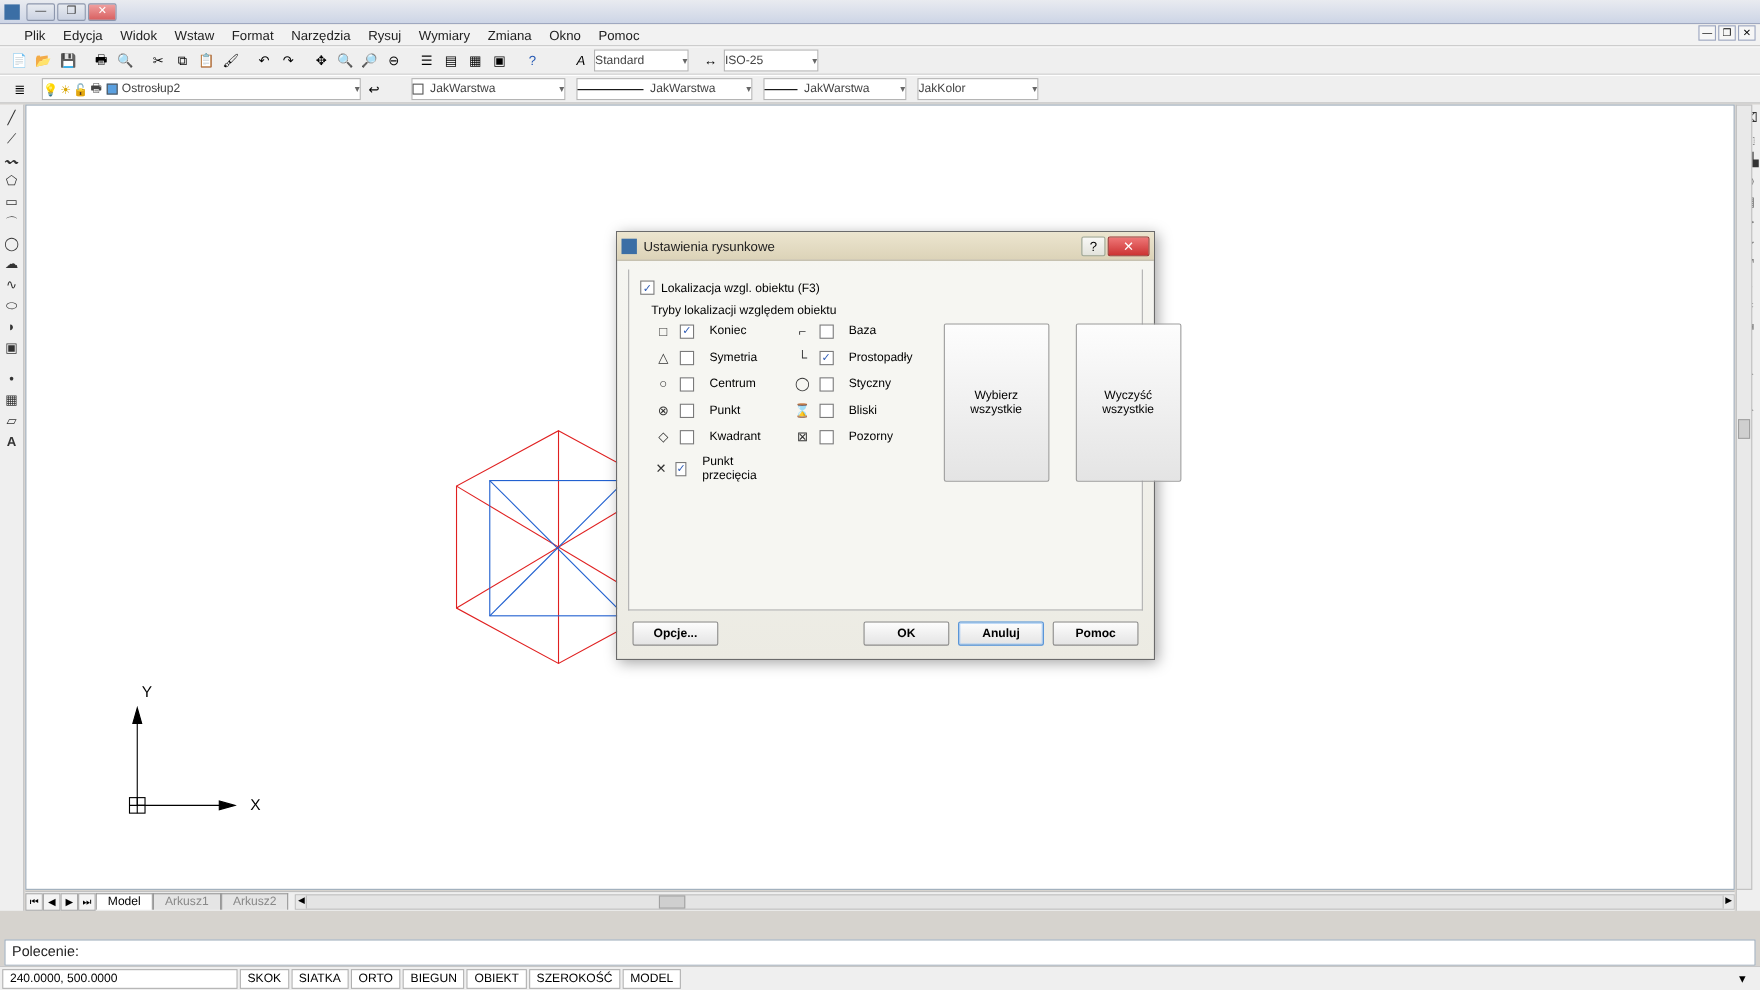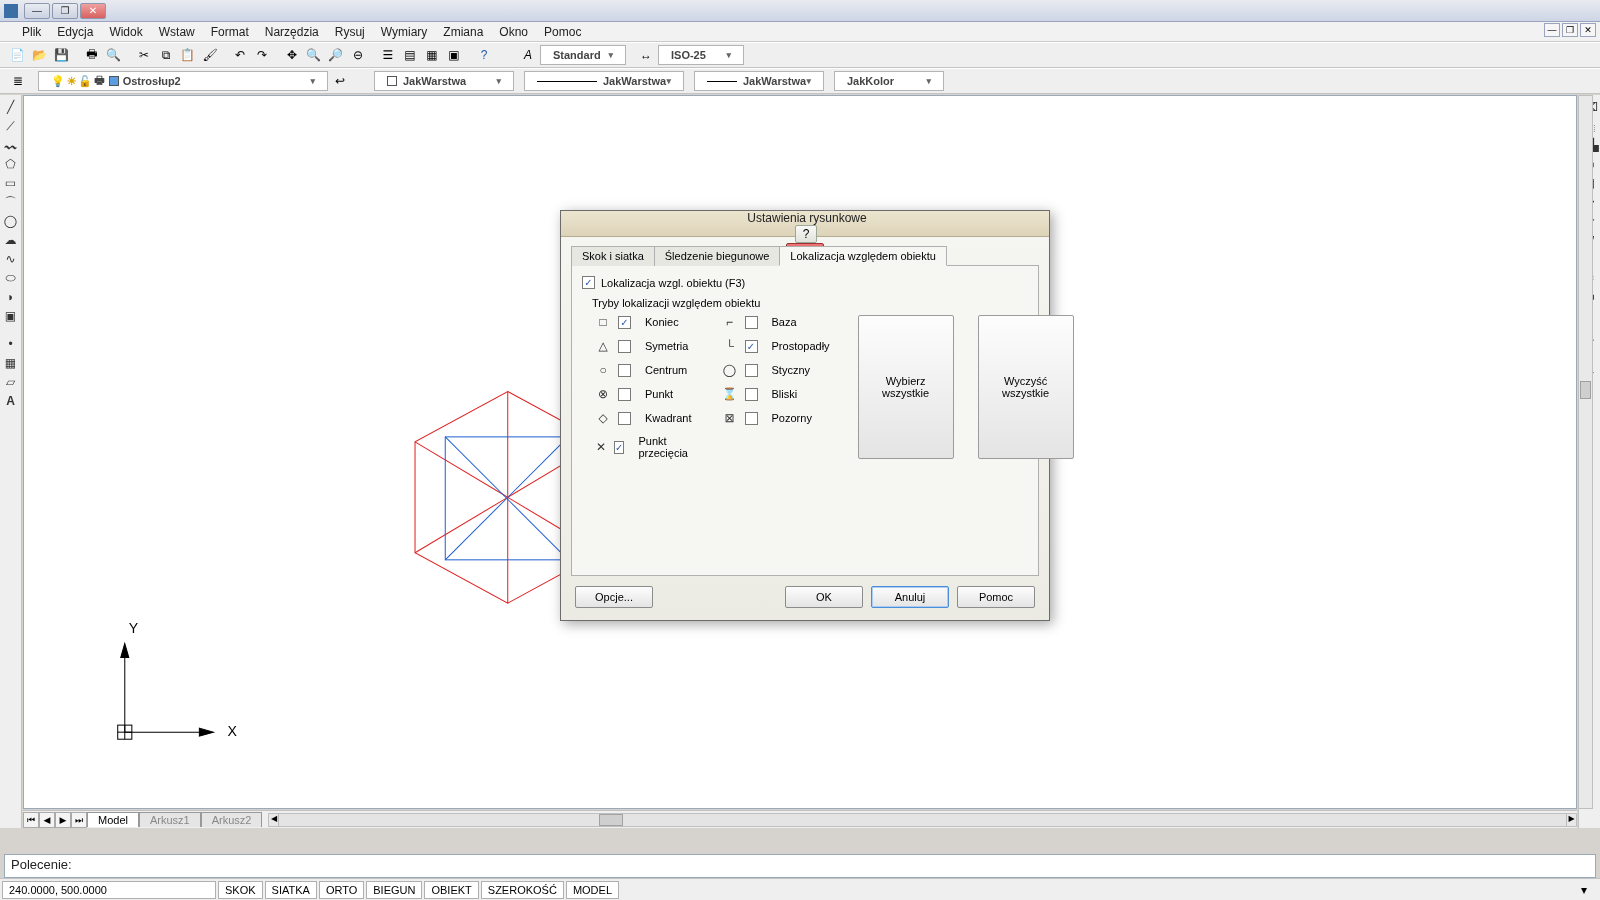--- a/index.html
+++ b/index.html
@@ -16,21 +16,21 @@
 
 .menu-bar { height: 20px; background:#f2f2f2; display:flex; align-items:center; padding-left:14px; border-bottom:1px solid #c9c9c9; position:relative;}
 .menu-item { font-size:12px; color:#222; padding:2px 8px; }
 .menu-right-btns{position:absolute;right:4px;top:1px;display:flex;gap:2px;}
 .mrb{width:16px;height:14px;border:1px solid #9aa4be;background:#f6f6f6;font-size:9px;text-align:center;line-height:12px;}
 
 
 .toolbar { height: 26px; background:#efefef; border-top:1px solid #fff; border-bottom:1px solid #c3c3c3; display:flex; align-items:center; padding:0 8px; gap:2px;}
 .tb-btn { width:20px; height:20px; border:1px solid transparent; display:flex;align-items:center;justify-content:center;font-size:12px;}
 .tb-sep { width:6px; height:20px;}
-.combo { height:20px; border:1px solid #b4b4b4; background:#fff; display:flex; align-items:center; padding:0 12px; font-size:11px; color:#444;font-weight:bold; }
+.combo { height:20px; border:1px solid #b4b4b4; background:#fff; display:flex; align-items:center; padding:0 0; font-size:11px; color:#444; }
 .combo .arr{margin-left:auto;font-size:9px;color:#666;}
 .line-preview{display:inline-block;width:60px;border-top:1px solid #000;margin-right:6px;}
 
 
 .workspace { position:absolute; top:95px; bottom:72px; left:0; right:0; }
 .left-tools { position:absolute; left:0; top:0; bottom:0; width:22px; background:#efefef; border-right:1px solid #c3c3c3; display:flex; flex-direction:column; align-items:center; padding-top:4px; gap:3px;}
 .right-tools { position:absolute; right:0; top:0; bottom:0; width:22px; background:#efefef; border-left:1px solid #c3c3c3; display:flex; flex-direction:column; align-items:center; padding-top:4px; gap:3px;}
 .tool-ic { width:16px; height:16px; display:flex; align-items:center; justify-content:center; font-size:12px; color:#333;}
 .canvas-wrap { position:absolute; left:23px; right:23px; top:0; bottom:19px; background:#fff; border:1px solid #9aa9b7; overflow:hidden;}
 .vscroll{position:absolute;right:7px;top:0;bottom:19px;width:15px;background:#e9e9e9;border:1px solid #bfbfbf;}
@@ -45,42 +45,42 @@
 svg.canvas-svg{width:100%;height:100%;}
 
 
 .cmd-area{position:absolute;left:4px;right:4px;bottom:22px;height:24px;background:#fff;border:1px solid #9aa9b7;font-family:"Courier New",monospace;font-size:13px;padding:2px 6px;color:#222;}
 .status-bar{position:absolute;left:0;right:0;bottom:0;height:22px;background:#efefef;border-top:1px solid #c3c3c3;display:flex;align-items:center;font-size:11px;}
 .status-cell{border:1px solid #b0b0b0;padding:1px 6px;background:#fff;margin-left:2px;height:18px;display:flex;align-items:center;}
 .status-cell.coords{width:214px;}
 
 
 .dialog{position:absolute;left:560px;top:210px;width:490px;background:linear-gradient(#f6f6f2,#ecebe3);border:1px solid #6b6b6b;box-shadow:3px 3px 12px rgba(0,0,0,0.35);}
-.dlg-title{height:26px;background:linear-gradient(#ece5cf,#dcd3b8);border-bottom:1px solid #b3ab94;display:flex;align-items:center;padding-left:4px;flex-direction:column;}
+.dlg-title{height:26px;background:linear-gradient(#ece5cf,#dcd3b8);border-bottom:1px solid #b3ab94;display:flex;align-items:center;padding-left:4px;}
 .dlg-title .ic{width:14px;height:14px;background:#3b6ea5;margin-right:6px;}
 .dlg-title span.t{font-size:12px;color:#222;flex:1;}
 .dlg-title .hbtn{width:22px;height:18px;border:1px solid #9ea899;background:linear-gradient(#f8f8f6,#e3e3dc);font-size:12px;text-align:center;line-height:16px;margin-right:2px;border-radius:2px;}
 .dlg-title .cbtn{width:38px;height:18px;background:linear-gradient(#e77,#c33);border:1px solid #933;color:#fff;font-size:12px;text-align:center;line-height:16px;border-radius:2px;margin-right:4px;}
 .dlg-body{padding:8px 10px 10px 10px;}
 .tab-row{display:flex;border-bottom:1px solid #b0b0b0;}
 .dtab{font-size:11px;padding:3px 10px;border:1px solid #b0b0b0;background:#e7e7e2;margin-right:-1px;border-bottom:none;position:relative;top:1px;}
 .dtab.active{background:#f6f6f2;border-bottom:1px solid #f6f6f2;}
 .dlg-content{border:1px solid #b0b0b0;border-top:none;padding:10px;background:#f6f6f2;height:310px;}
 .chk-row{display:flex;align-items:center;font-size:11px;margin-bottom:8px;}
 .chk{width:13px;height:13px;border:1px solid #7a7a7a;background:#fff;margin-right:6px;display:flex;align-items:center;justify-content:center;font-size:10px;color:#2d5ab5;}
 .group-title{font-size:11px;margin:2px 0 6px 10px;}
 .modes-grid{display:flex;gap:28px;margin-left:14px;}
 .modes-col{display:flex;flex-direction:column;gap:10px;}
 .mode-row{display:flex;align-items:center;font-size:11px;gap:8px;}
 .mode-ic{width:14px;text-align:center;font-size:12px;color:#333;}
 .btn-col{display:flex;flex-direction:row;gap:24px;}
 .dlg-btn{font-size:11px;border:1px solid #9c9c9c;background:linear-gradient(#fdfdfd,#e4e4e4);padding:2px 6px;border-radius:2px;min-width:96px;text-align:center;}
 .dlg-footer{display:flex;gap:8px;padding:10px 4px 2px 4px;}
 .dlg-footer .spacer{flex:1;}
-.foot-btn{font-size:11px;border:1px solid #8c8c8c;background:linear-gradient(#fdfdfd,#e4e4e4);width:78px;height:22px;border-radius:2px;}
+.foot-btn{font-size:11px;border:1px solid #8c8c8c;background:linear-gradient(#fdfdfd,#e4e4e4);width:78px;height:22px;border-radius:2px;font-weight:bold;}
 .foot-btn.primary{border:1px solid #4b8dd6;box-shadow:0 0 0 1px #a9cdf4 inset;}
 </style>
 </head>
 <body>
 
 <div class="title-bar">
   <div class="app-icon"></div>
   <div class="win-ctrls">
     <div class="win-btn">—</div>
     <div class="win-btn">❐</div>
@@ -294,25 +294,20 @@
 </div>
 
 <div class="dialog">
   <div class="dlg-title">
     <div class="ic"></div>
     <span class="t">Ustawienia rysunkowe</span>
     <div class="hbtn">?</div>
     <div class="cbtn">✕</div>
   </div>
   <div class="dlg-body">
-    <div class="tab-row">
-      <div class="dtab">Skok i siatka</div>
-      <div class="dtab">Śledzenie biegunowe</div>
-      <div class="dtab active">Lokalizacja względem obiektu</div>
-    </div>
     <div class="dlg-content">
       <div class="chk-row">
         <div class="chk">✓</div>
         <span>Lokalizacja wzgl. obiektu (F3)</span>
       </div>
       <div class="group-title">Tryby lokalizacji względem obiektu</div>
       <div class="modes-grid">
         <div class="modes-col" id="modes-left">
             <div class="mode-row">
               <span class="mode-ic">□</span>

